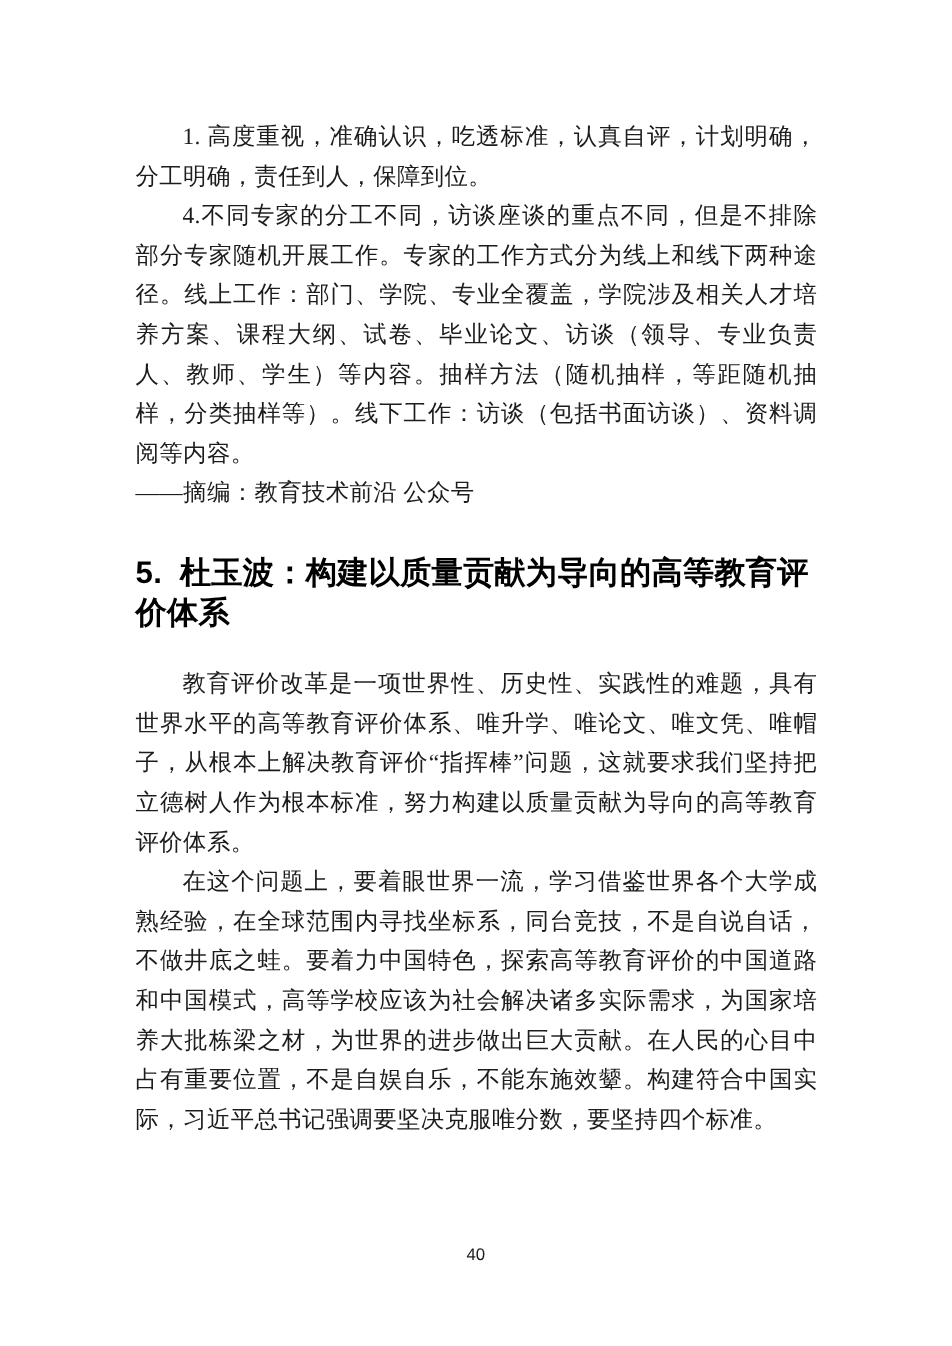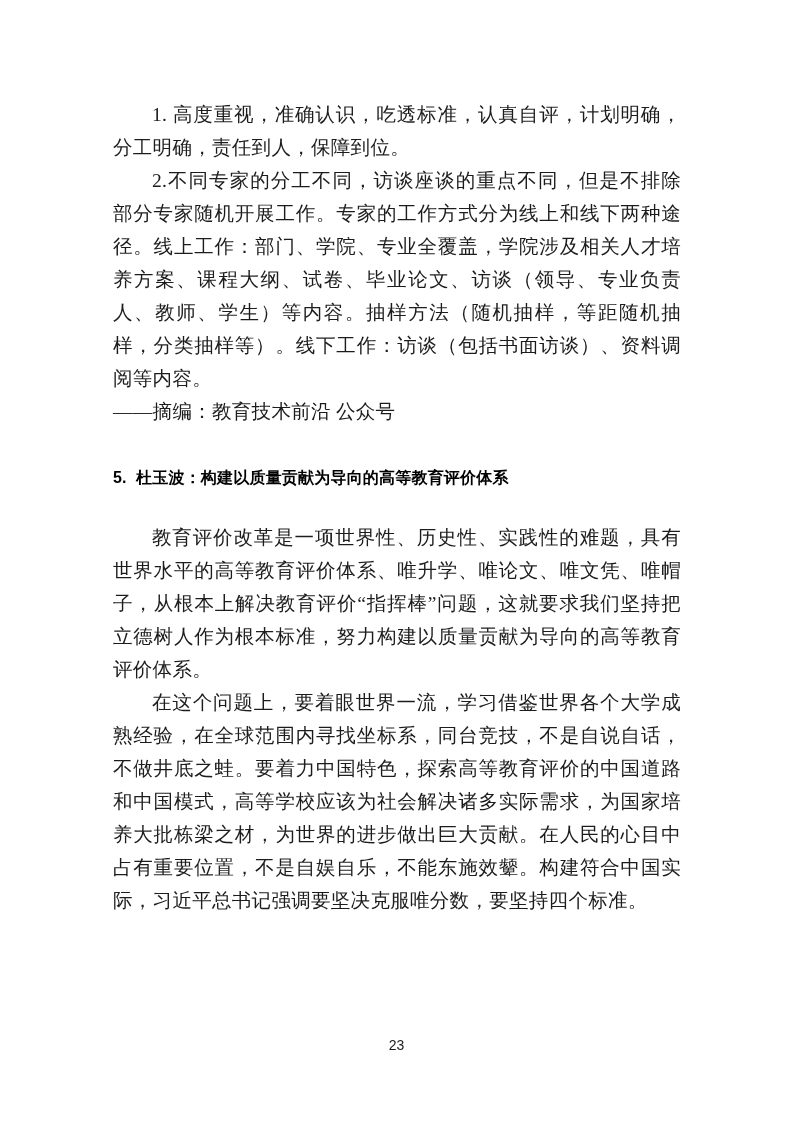--- a/index.html
+++ b/index.html
@@ -32,21 +32,21 @@
   }
   p.attribution {
     margin: 0;
     font-size: 19.5px;
     line-height: 33px;
     text-align: left;
     letter-spacing: 0.3px;
   }
   h2.section-heading {
     margin: 33px 0 27px 0;
-    font-size: 16px;
+    font-size: 26px;
     line-height: 33px;
     font-weight: bold;
     color: #000000;
     font-family: "Liberation Sans", "DejaVu Sans", sans-serif;
     letter-spacing: 0.2px;
   }
   .page-number {
     position: absolute;
     top: 1034px;
     left: 0;
@@ -57,20 +57,20 @@
     color: #1c1c1c;
     font-family: "Liberation Sans", "DejaVu Sans", sans-serif;
   }
 </style>
 </head>
 <body>
 
 <div class="page">
   <div class="content">
     <p class="body-para">1. 高度重视，准确认识，吃透标准，认真自评，计划明确，分工明确，责任到人，保障到位。</p>
-    <p class="body-para">2.不同专家的分工不同，访谈座谈的重点不同，但是不排除部分专家随机开展工作。专家的工作方式分为线上和线下两种途径。线上工作：部门、学院、专业全覆盖，学院涉及相关人才培养方案、课程大纲、试卷、毕业论文、访谈（领导、专业负责人、教师、学生）等内容。抽样方法（随机抽样，等距随机抽样，分类抽样等）。线下工作：访谈（包括书面访谈）、资料调阅等内容。</p>
+    <p class="body-para">4.不同专家的分工不同，访谈座谈的重点不同，但是不排除部分专家随机开展工作。专家的工作方式分为线上和线下两种途径。线上工作：部门、学院、专业全覆盖，学院涉及相关人才培养方案、课程大纲、试卷、毕业论文、访谈（领导、专业负责人、教师、学生）等内容。抽样方法（随机抽样，等距随机抽样，分类抽样等）。线下工作：访谈（包括书面访谈）、资料调阅等内容。</p>
     <p class="attribution">——摘编：教育技术前沿 公众号</p>
     <h2 class="section-heading">5.&nbsp; 杜玉波：构建以质量贡献为导向的高等教育评价体系</h2>
     <p class="body-para">教育评价改革是一项世界性、历史性、实践性的难题，具有世界水平的高等教育评价体系、唯升学、唯论文、唯文凭、唯帽子，从根本上解决教育评价“指挥棒”问题，这就要求我们坚持把立德树人作为根本标准，努力构建以质量贡献为导向的高等教育评价体系。</p>
     <p class="body-para">在这个问题上，要着眼世界一流，学习借鉴世界各个大学成熟经验，在全球范围内寻找坐标系，同台竞技，不是自说自话，不做井底之蛙。要着力中国特色，探索高等教育评价的中国道路和中国模式，高等学校应该为社会解决诸多实际需求，为国家培养大批栋梁之材，为世界的进步做出巨大贡献。在人民的心目中占有重要位置，不是自娱自乐，不能东施效颦。构建符合中国实际，习近平总书记强调要坚决克服唯分数，要坚持四个标准。</p>
   </div>
-  <div class="page-number">23</div>
+  <div class="page-number">40</div>
 </div>
 
 </body></html>

